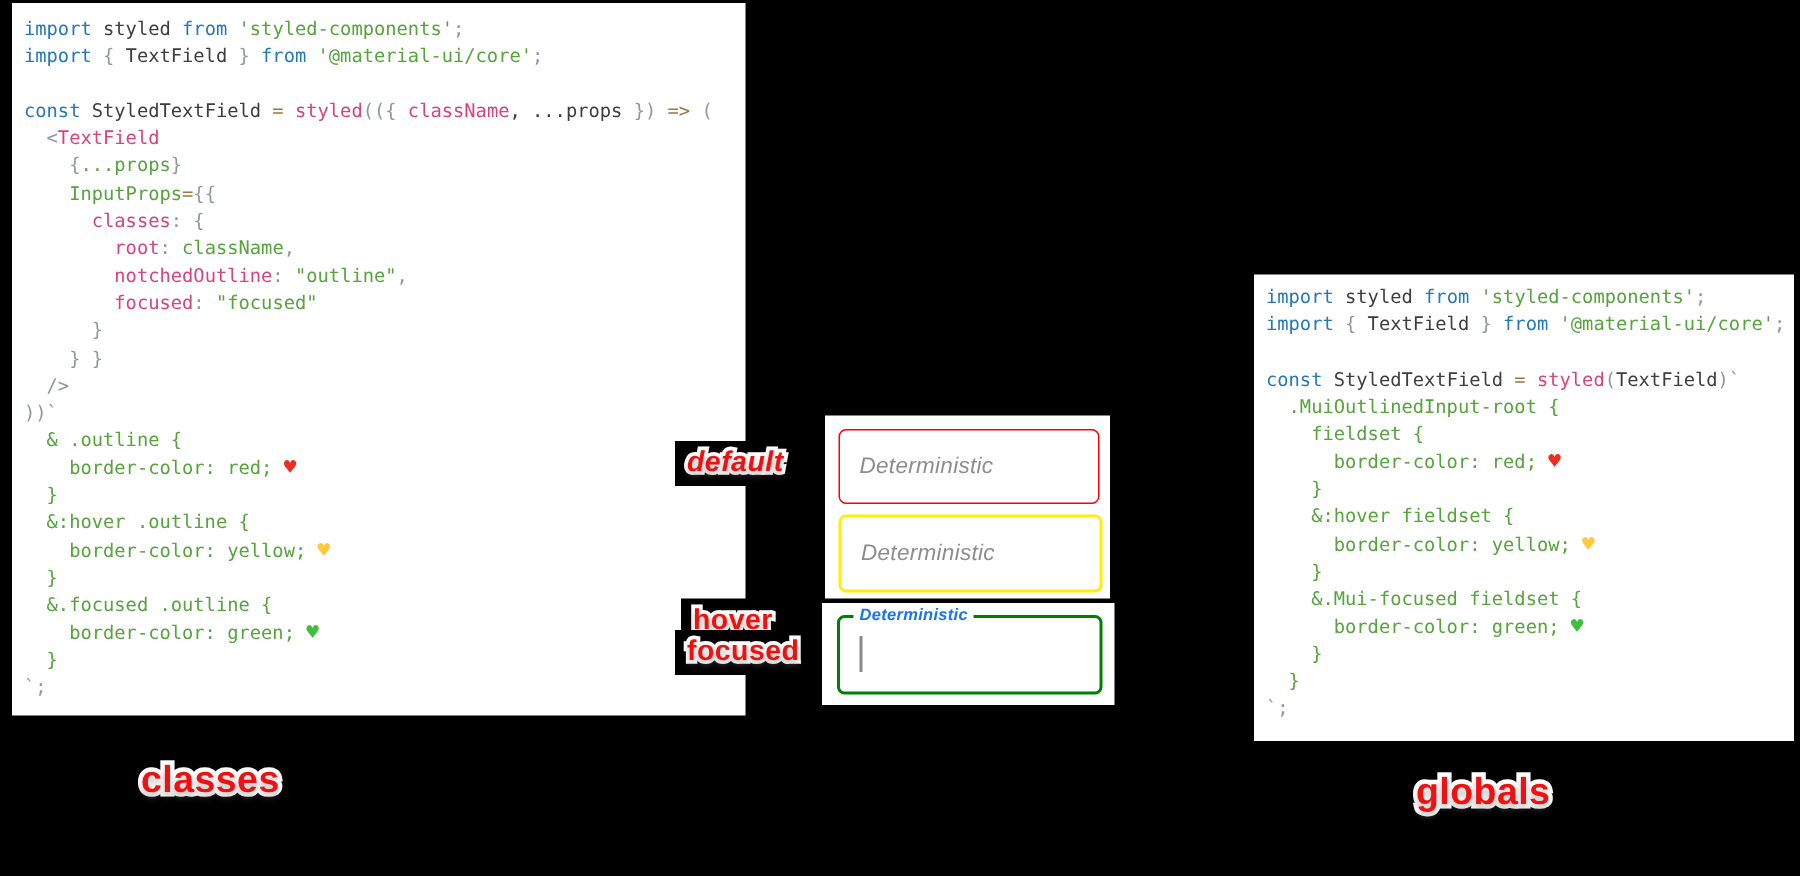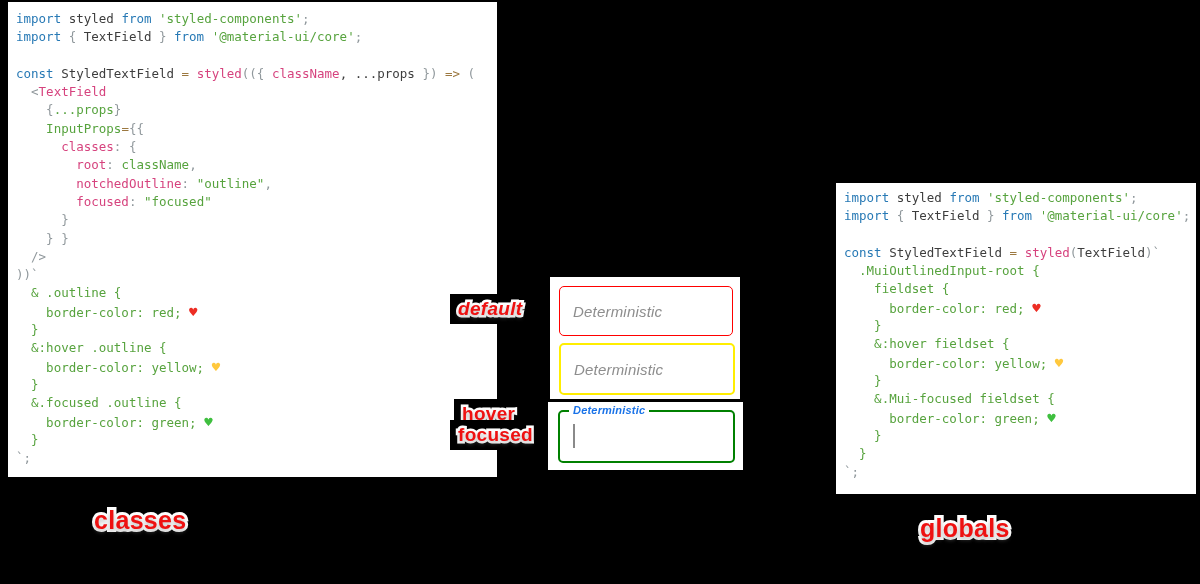--- a/index.html
+++ b/index.html
@@ -38,21 +38,21 @@
   
   .cap{position:absolute;background:#000;color:#ee1111;font-weight:bold;
        -webkit-text-stroke:5px #fff;paint-order:stroke fill;
        text-shadow:0 3px 4px rgba(130,130,130,.55);
        font-size:19px;padding:4px 8px;letter-spacing:.3px;}
   .cap-default{left:450px;top:294px;font-style:italic;}
   .cap-hover{left:454px;top:355px;margin-top:44px;}
   .cap-focused{left:450px;top:420px;}
   .cap-big{font-size:25px;-webkit-text-stroke:6px #fff;}
   .cap-classes{left:86px;top:502px;}
-  .cap-globals{left:912px;top:510px;}
+  .cap-globals{left:936px;top:510px;}
 </style>
 </head>
 <body>
 
 <div class="stage">
 
   <section class="panel panel-left">
     <pre class="code" id="left-code"><div class="cl"><span class="tk-k">import</span><span class="tk-p"> styled </span><span class="tk-k">from</span><span class="tk-p"> </span><span class="tk-s">'styled-components'</span><span class="tk-g">;</span></div><div class="cl"><span class="tk-k">import</span><span class="tk-g"> { </span><span class="tk-p">TextField</span><span class="tk-g"> } </span><span class="tk-k">from</span><span class="tk-p"> </span><span class="tk-s">'@material-ui/core'</span><span class="tk-g">;</span></div><div class="cl">&nbsp;</div><div class="cl"><span class="tk-k">const</span><span class="tk-p"> StyledTextField </span><span class="tk-o">= </span><span class="tk-m">styled</span><span class="tk-g">(({ </span><span class="tk-m">className</span><span class="tk-p">, ...props </span><span class="tk-g">}) </span><span class="tk-o">=&gt; </span><span class="tk-g">(</span></div><div class="cl"><span class="tk-g">  &lt;</span><span class="tk-m">TextField</span></div><div class="cl"><span class="tk-g">    {</span><span class="tk-s">...props</span><span class="tk-g">}</span></div><div class="cl"><span class="tk-p">    </span><span class="tk-s">InputProps</span><span class="tk-o">=</span><span class="tk-g">{{</span></div><div class="cl"><span class="tk-p">      </span><span class="tk-m">classes</span><span class="tk-g">: {</span></div><div class="cl"><span class="tk-p">        </span><span class="tk-m">root</span><span class="tk-g">: </span><span class="tk-s">className</span><span class="tk-g">,</span></div><div class="cl"><span class="tk-p">        </span><span class="tk-m">notchedOutline</span><span class="tk-g">: </span><span class="tk-s">"outline"</span><span class="tk-g">,</span></div><div class="cl"><span class="tk-p">        </span><span class="tk-m">focused</span><span class="tk-g">: </span><span class="tk-s">"focused"</span></div><div class="cl"><span class="tk-g">      }</span></div><div class="cl"><span class="tk-g">    } }</span></div><div class="cl"><span class="tk-g">  /&gt;</span></div><div class="cl"><span class="tk-g">))`</span></div><div class="cl"><span class="tk-s">  &amp; .outline {</span></div><div class="cl"><span class="tk-s">    border-color: red; </span><span class="tk-h1">♥</span></div><div class="cl"><span class="tk-s">  }</span></div><div class="cl"><span class="tk-s">  &amp;:hover .outline {</span></div><div class="cl"><span class="tk-s">    border-color: yellow; </span><span class="tk-h2">♥</span></div><div class="cl"><span class="tk-s">  }</span></div><div class="cl"><span class="tk-s">  &amp;.focused .outline {</span></div><div class="cl"><span class="tk-s">    border-color: green; </span><span class="tk-h3">♥</span></div><div class="cl"><span class="tk-s">  }</span></div><div class="cl"><span class="tk-g">`;</span></div></pre>
   </section>
 

